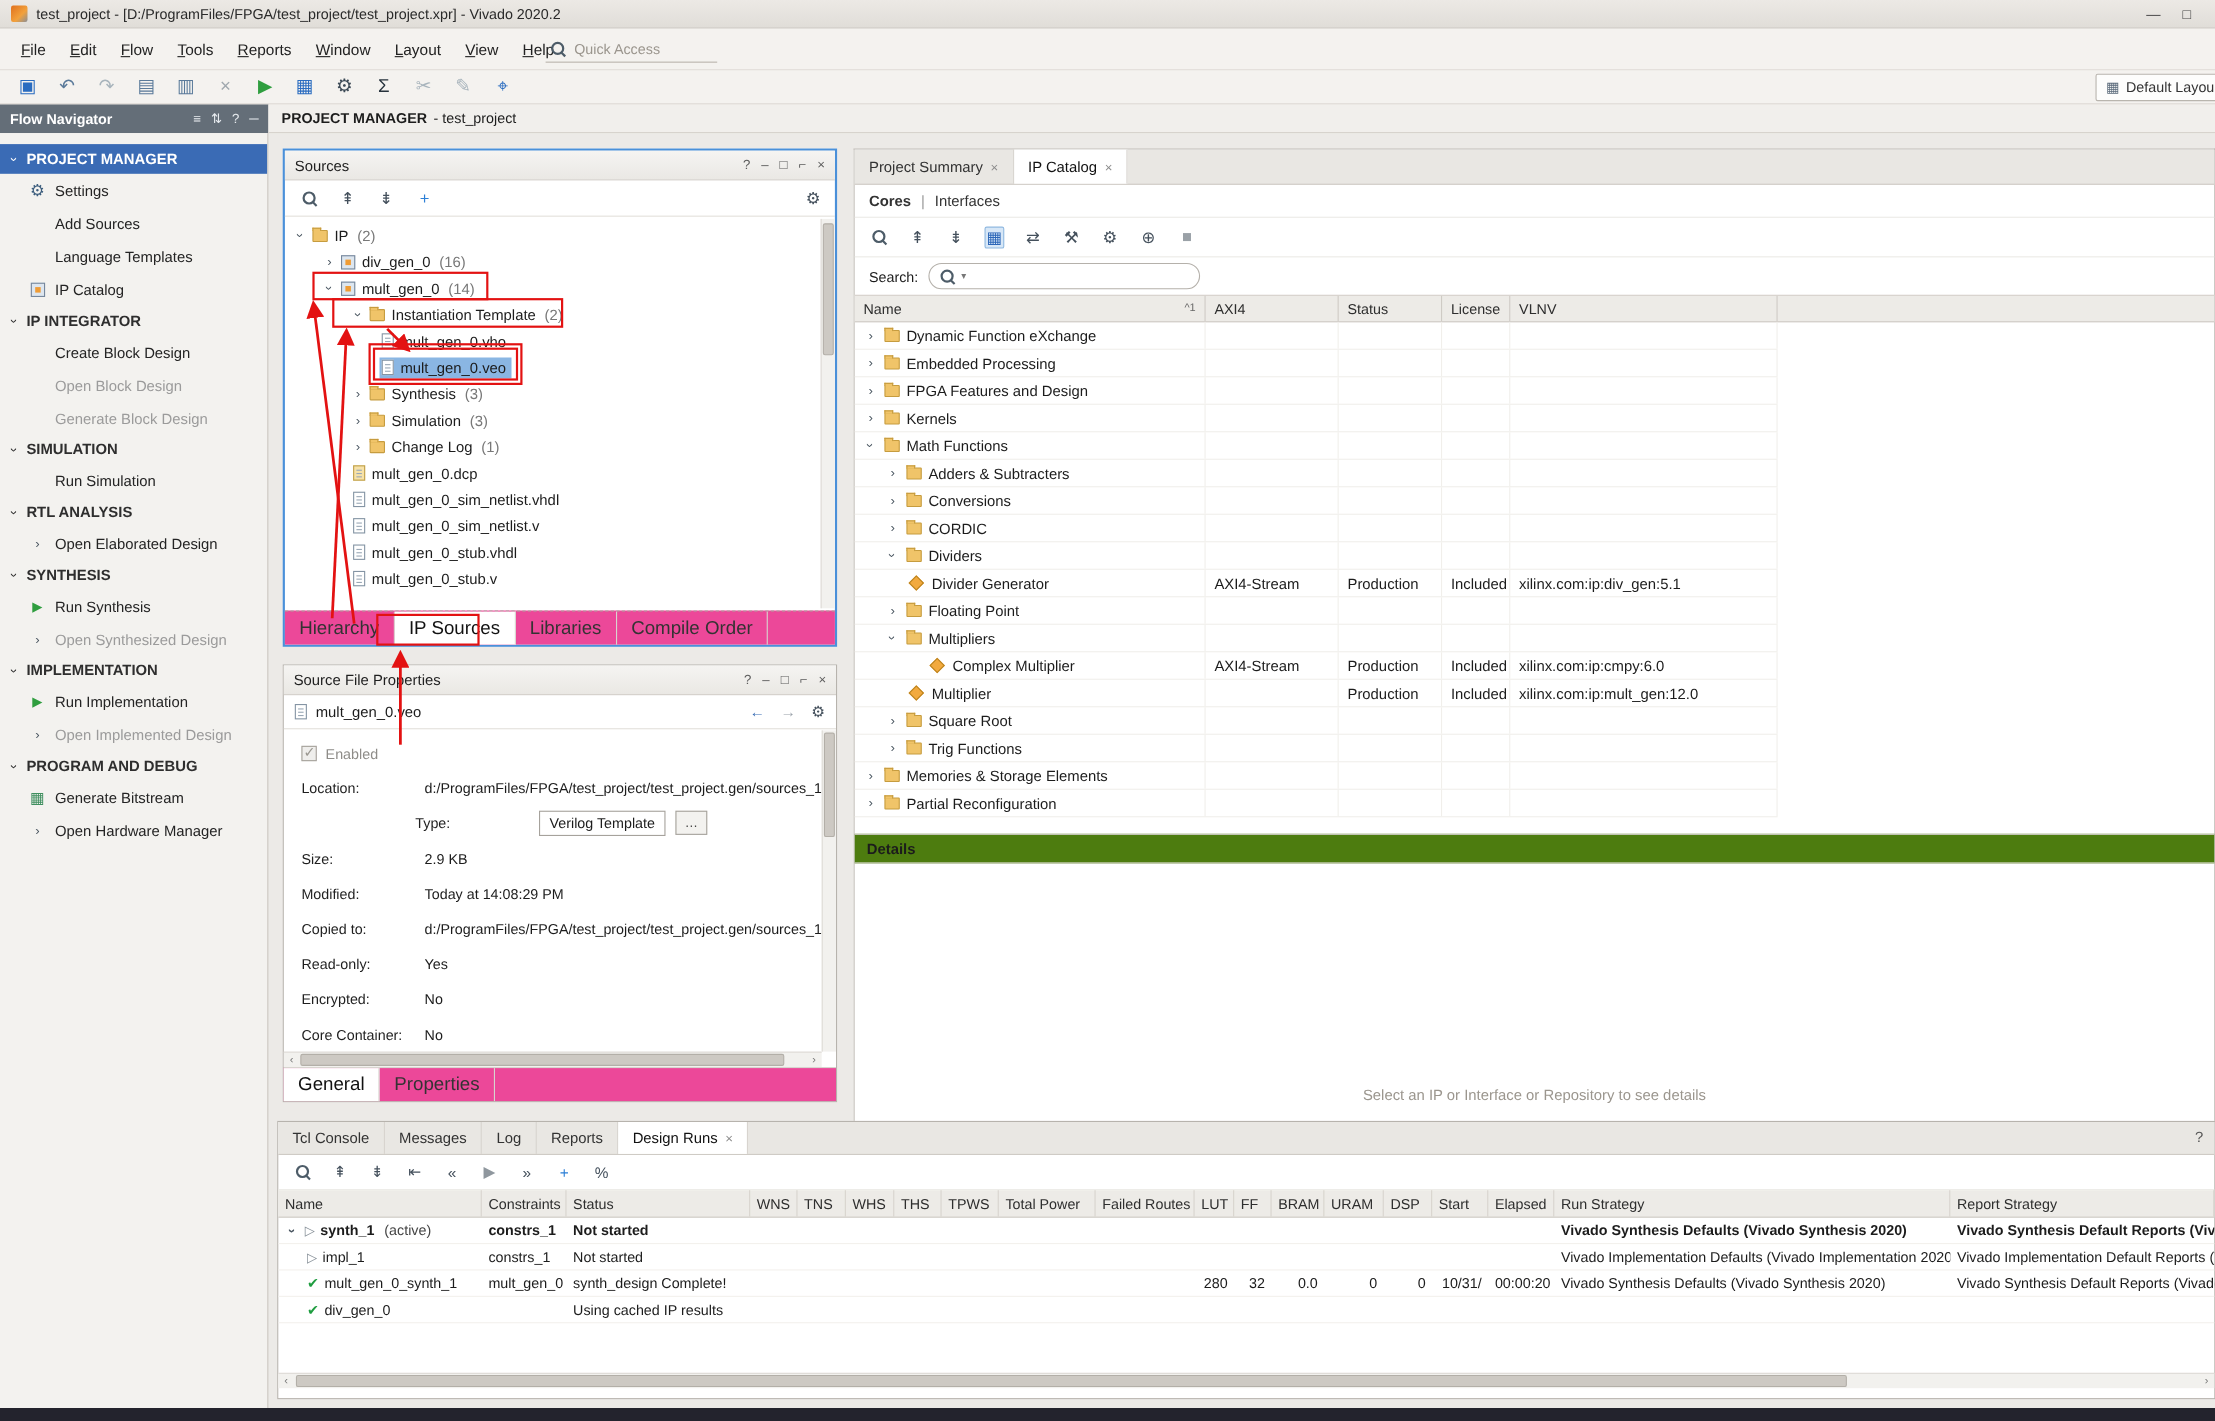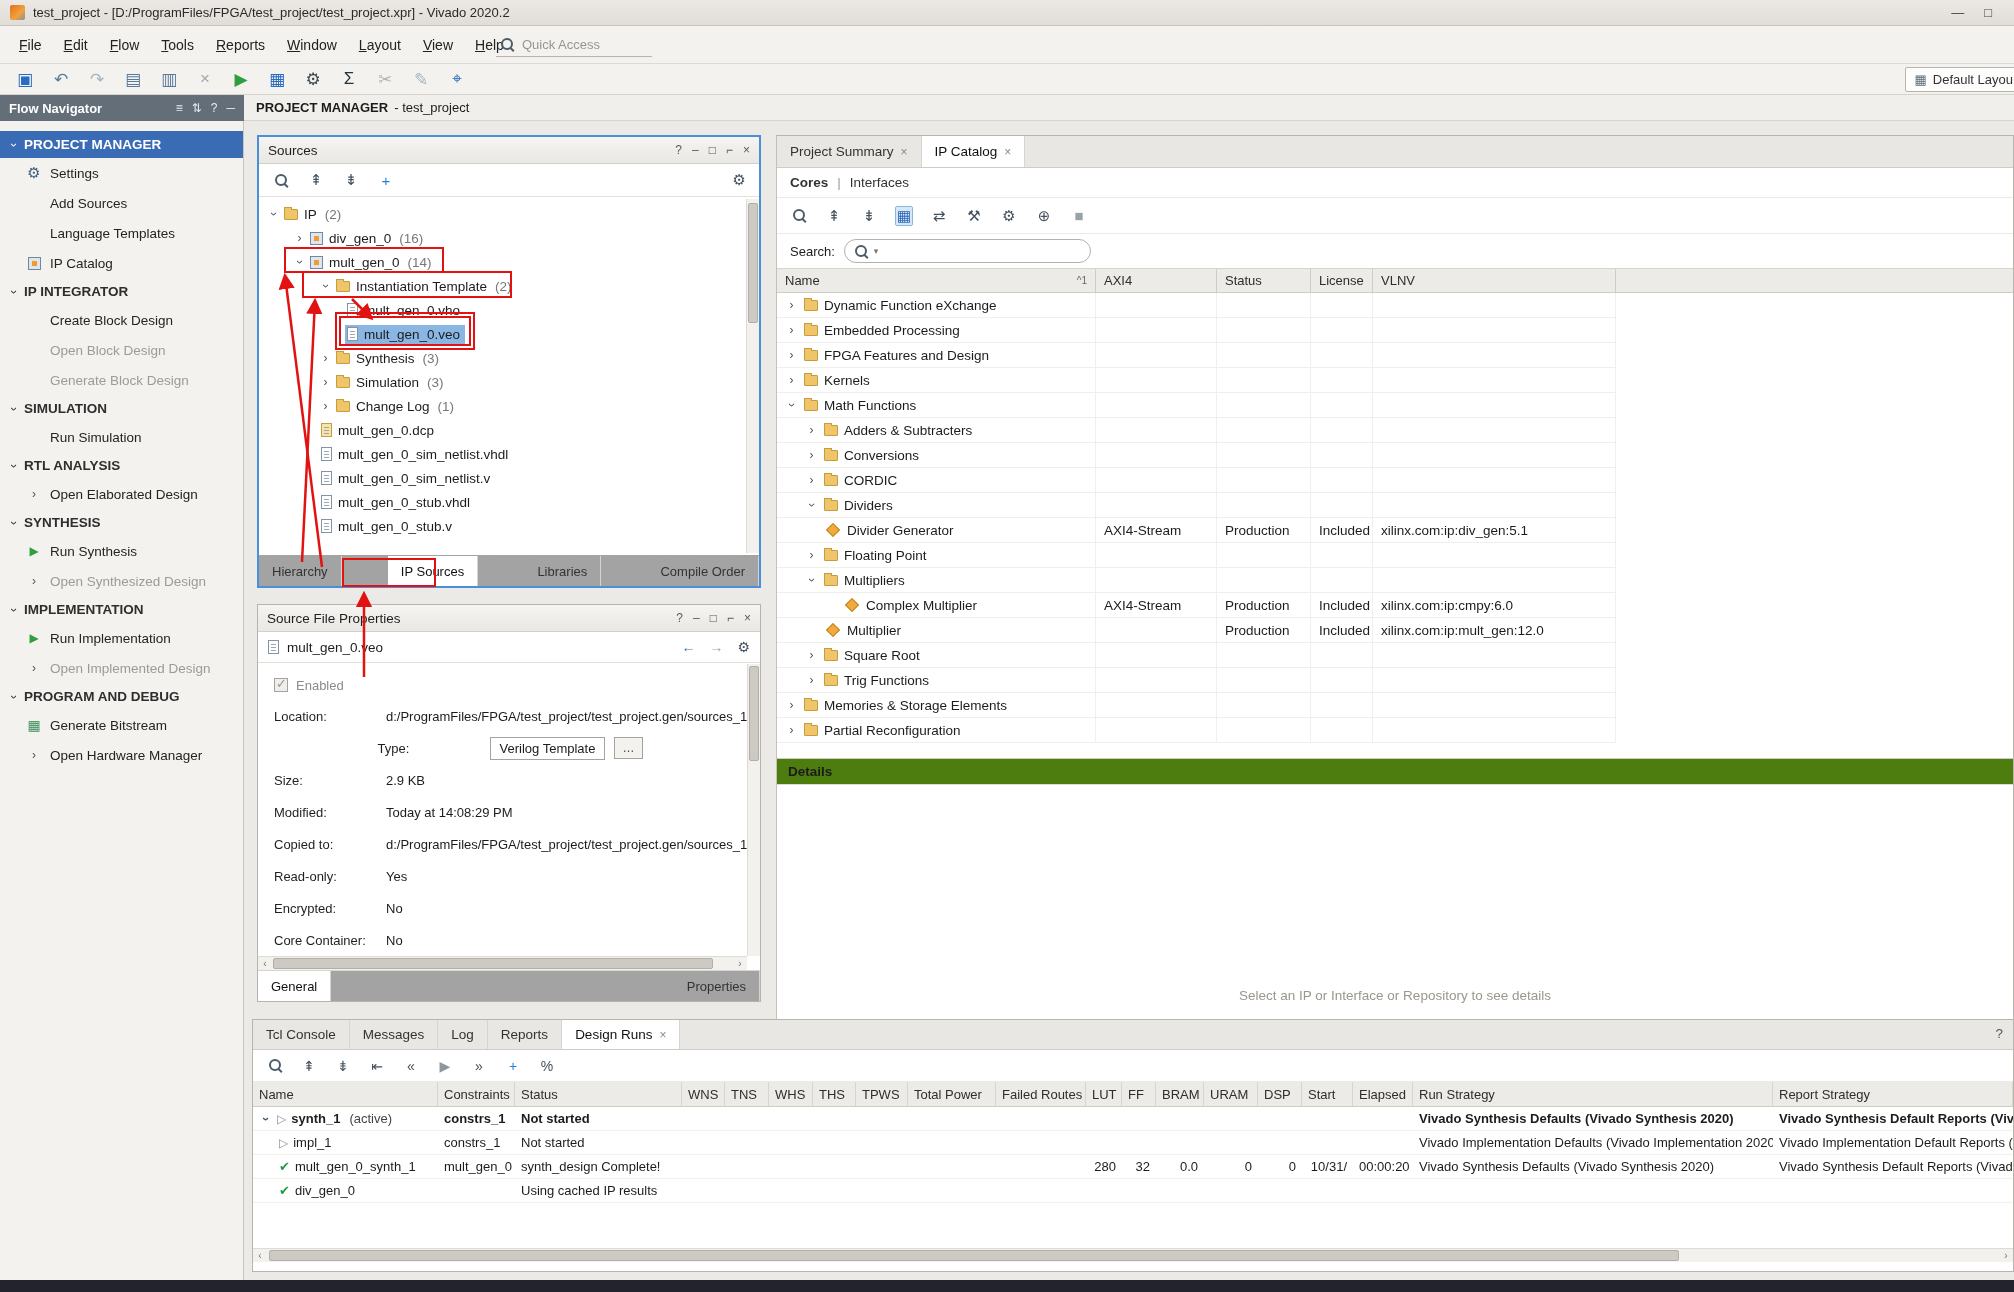--- a/index.html
+++ b/index.html
@@ -65,21 +65,21 @@
   
   .src-toolbar{height:33px;border-bottom:1px solid #e3e0db;display:flex;align-items:center;gap:17px;padding:0 13px;font-size:15px;color:#44505c;}
   .src-gear{margin-left:auto;}
   .tree{position:absolute;left:0;right:14px;top:62px;bottom:33px;overflow:hidden;padding-top:3px;font-size:13.5px;}
   .trow{height:24px;display:flex;align-items:center;}
   .trow .chev{margin-right:2px;}
   .twrap{display:inline-flex;align-items:center;gap:6px;padding:2px 5px 2px 2px;}
   .twrap.sel{background:#8ab6e3;}
   .tlabel{white-space:nowrap;}
   .count{color:#787878;margin-left:2px;}
-  .tabbar{position:absolute;left:0;right:0;bottom:0;height:31px;background:#a3a3a3;border-top:1px dashed #a9a49c;display:flex;align-items:stretch;font-size:13px;justify-content:space-between;}
+  .tabbar{position:absolute;left:0;right:0;bottom:0;height:31px;background:#ec4899;border-top:1px dashed #a9a49c;display:flex;align-items:stretch;font-size:17px;}
   .tab{display:flex;align-items:center;gap:7px;padding:0 13px;border-right:1px solid #d8d4cf;color:#333;}
   .tab.active{background:#fff;color:#111;}
   .tclose{color:#8a8a8a;font-size:12px;}
   .vscroll{position:absolute;width:13px;background:#f2f1ee;border-left:1px solid #dedbd6;}
   .vthumb{position:absolute;left:1px;right:1px;background:#cdc9c3;border:1px solid #b3afa8;border-radius:2px;}
   .hscroll{position:absolute;height:14px;background:#f2f1ee;border-top:1px solid #dedbd6;}
   .hthumb{position:absolute;top:1px;bottom:1px;background:#cdc9c3;border:1px solid #b3afa8;border-radius:2px;}
   .harrow{position:absolute;top:0;width:14px;height:13px;text-align:center;color:#777;font-size:10px;line-height:13px;}
   
   .prop-file{height:31px;border-bottom:1px solid #e3e0db;display:flex;align-items:center;gap:8px;padding:0 10px;font-size:13.5px;}

